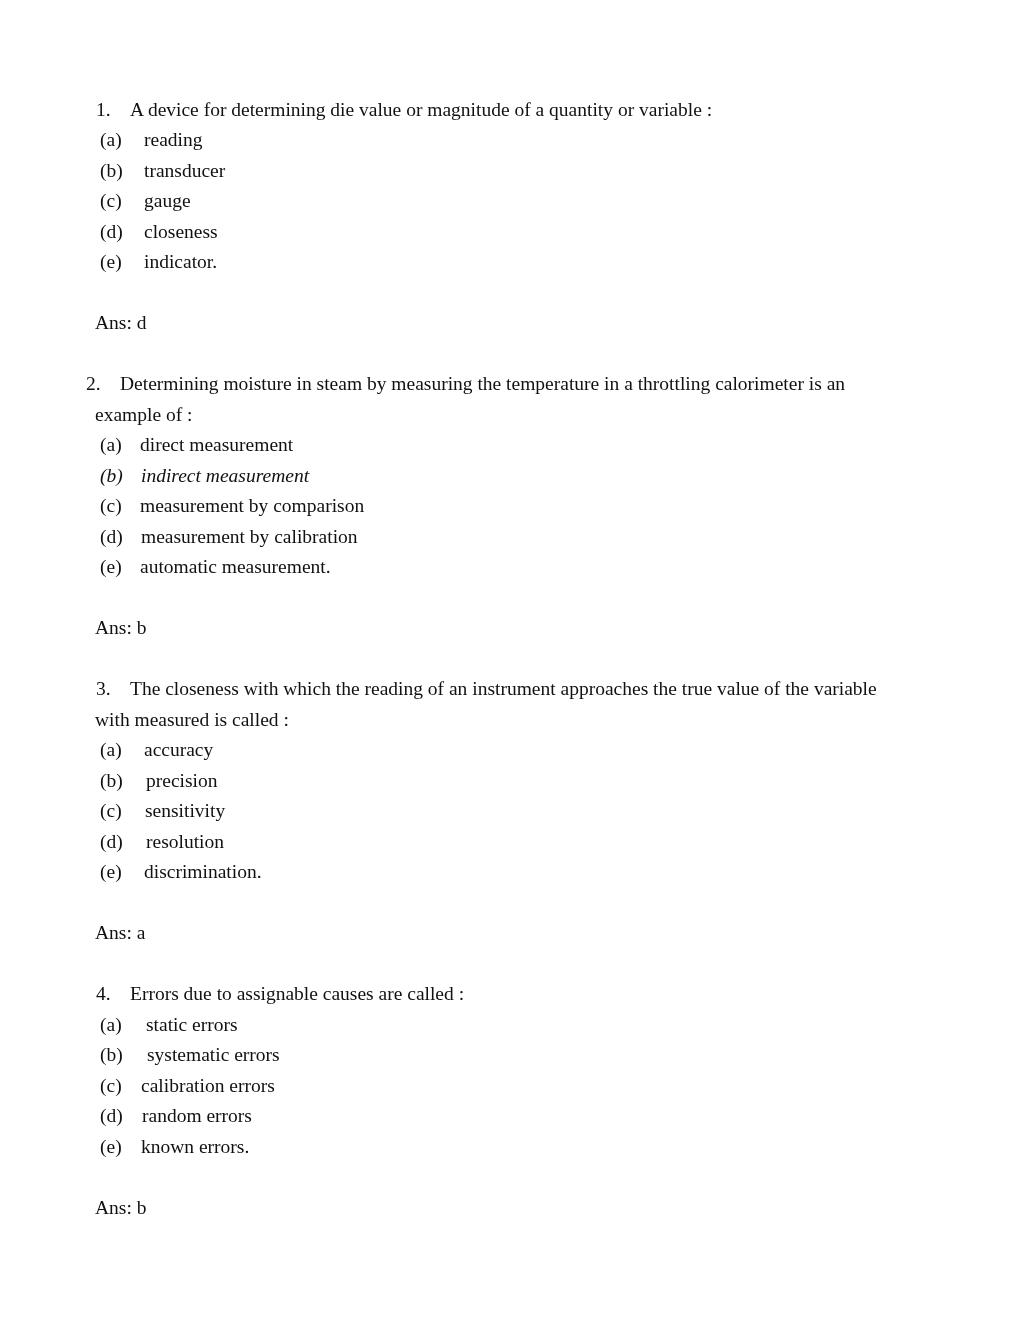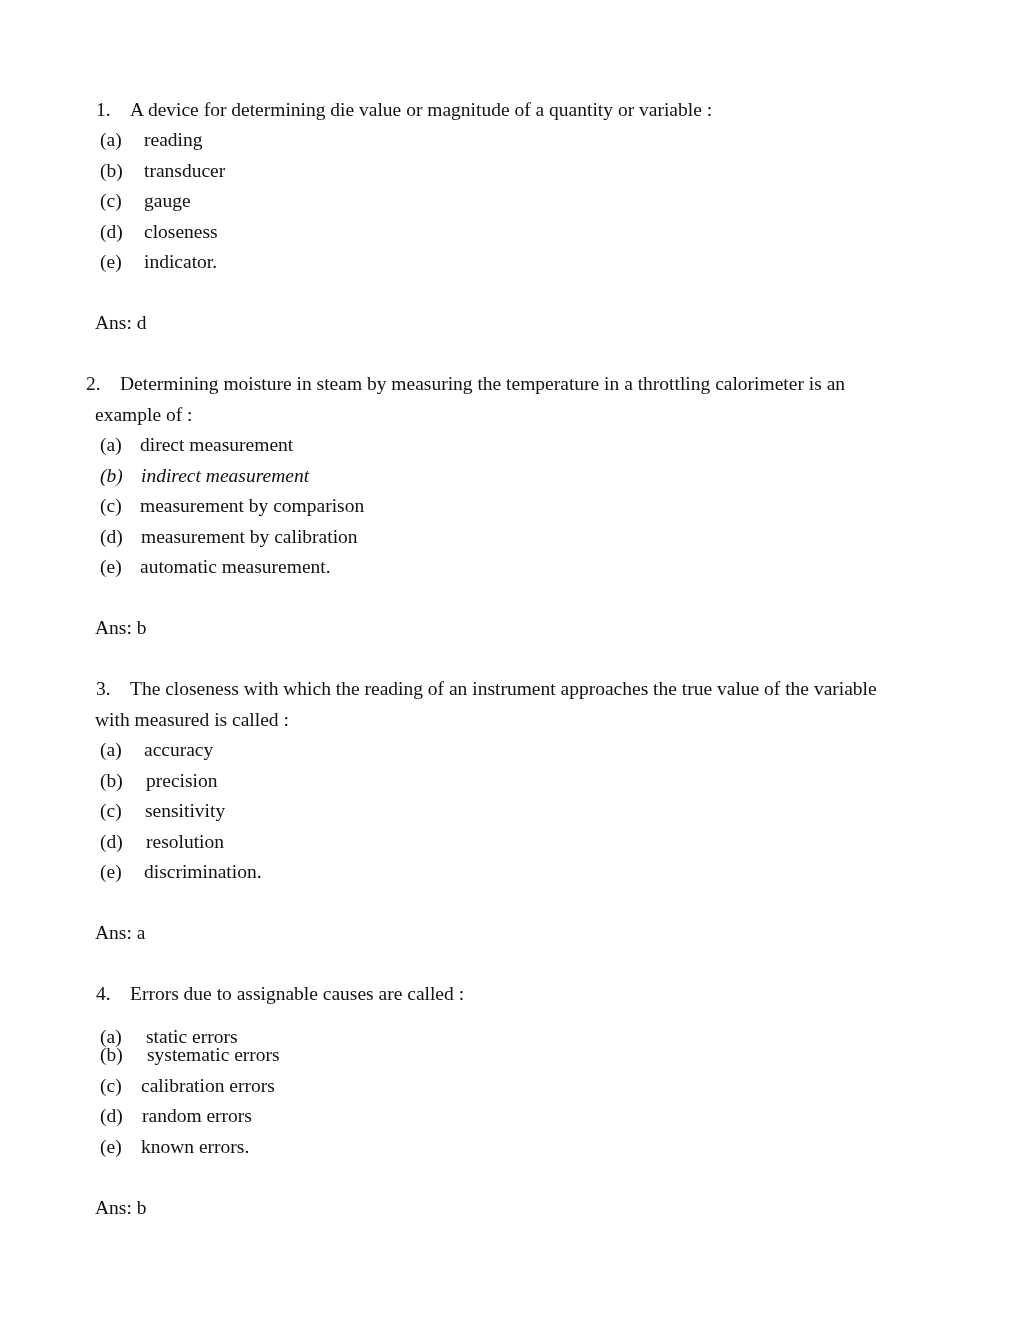--- a/index.html
+++ b/index.html
@@ -54,21 +54,21 @@
     <div class="line" style="left:100px; top:799px;"><span class="opt-label" style="width:45px;">(c)</span><span>sensitivity</span></div>
     <div class="line" style="left:100px; top:830px;"><span class="opt-label" style="width:46px;">(d)</span><span>resolution</span></div>
     <div class="line" style="left:100px; top:860px;"><span class="opt-label">(e)</span><span>discrimination.</span></div>
     <div class="line" style="left:95px; top:921px;text-align:right;">Ans: a</div>
   </div>
 
   <div>
     <div class="line" style="left:96px; top:982px;">
       <span class="qnum">4.</span><span>Errors due to assignable causes are called :</span>
     </div>
-    <div class="line" style="left:100px; top:1013px;margin-top:12px;"><span class="opt-label" style="width:46px;">(a)</span><span>static errors</span></div>
+    <div class="line" style="left:100px; top:1013px;"><span class="opt-label" style="width:46px;">(a)</span><span>static errors</span></div>
     <div class="line" style="left:100px; top:1043px;"><span class="opt-label" style="width:47px;">(b)</span><span>systematic errors</span></div>
     <div class="line" style="left:100px; top:1074px;"><span class="opt-label" style="width:41px;">(c)</span><span>calibration errors</span></div>
     <div class="line" style="left:100px; top:1104px;"><span class="opt-label" style="width:42px;">(d)</span><span>random errors</span></div>
     <div class="line" style="left:100px; top:1135px;"><span class="opt-label" style="width:41px;">(e)</span><span>known errors.</span></div>
     <div class="line" style="left:95px; top:1196px;">Ans: b</div>
   </div>
 
 </div>
 
 </body></html>

